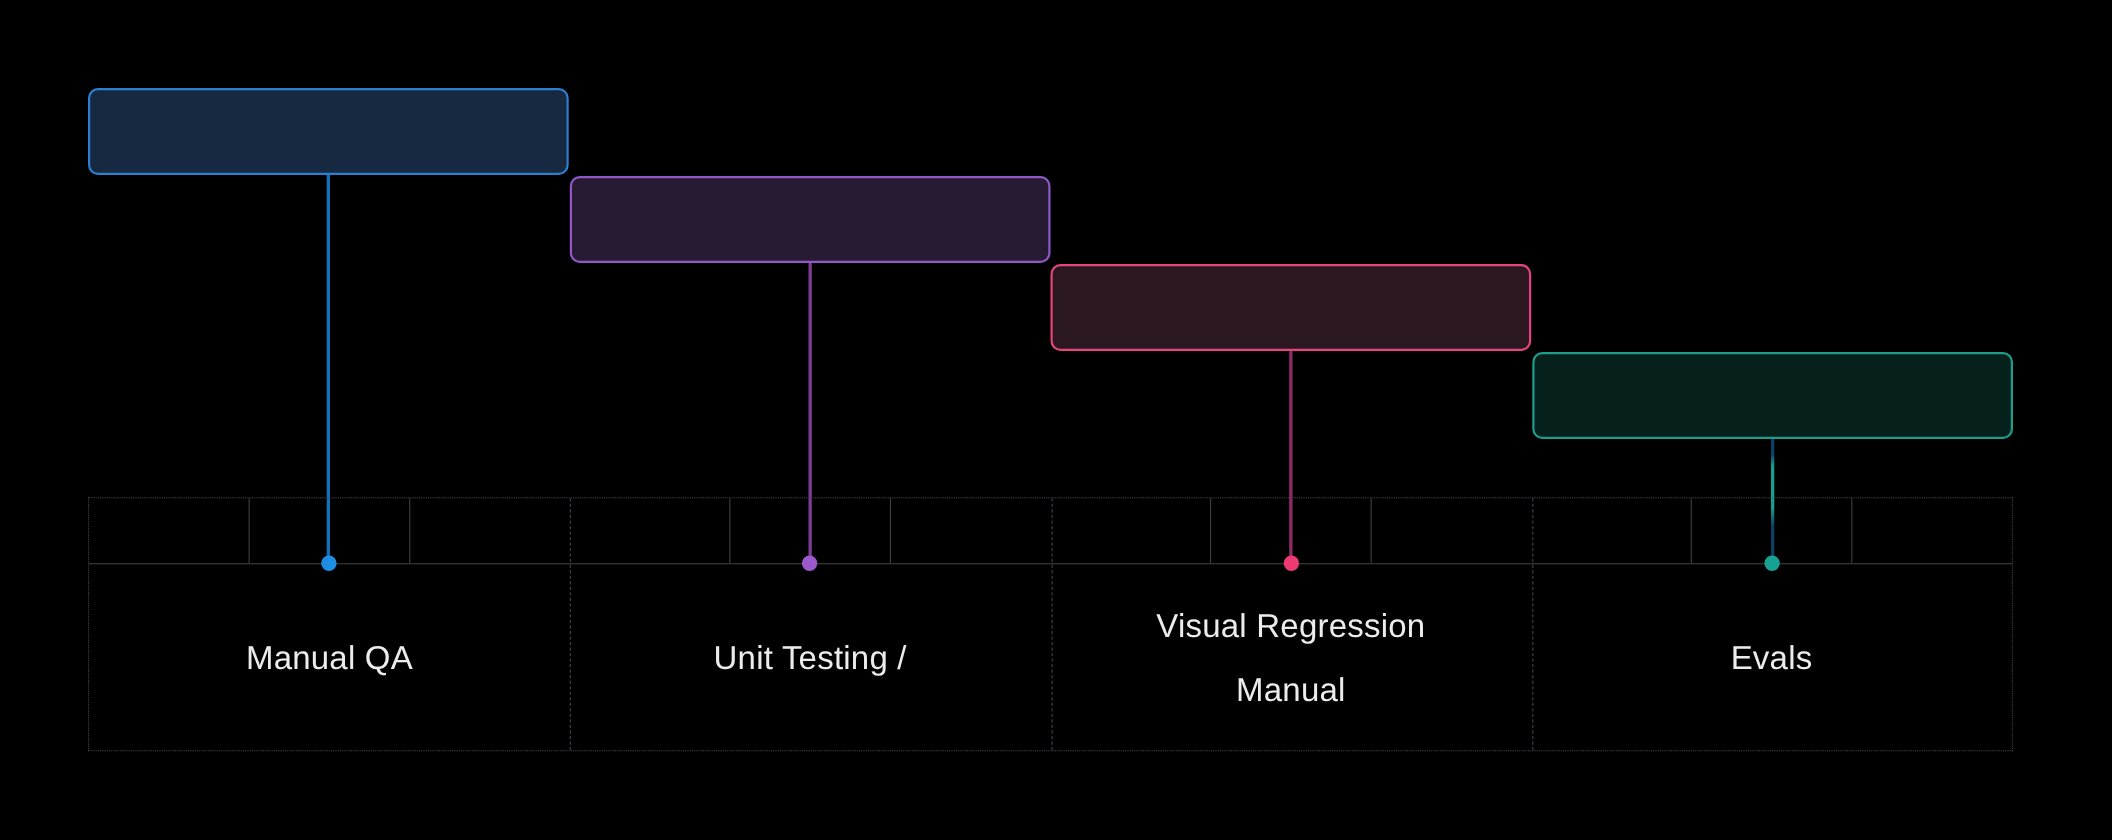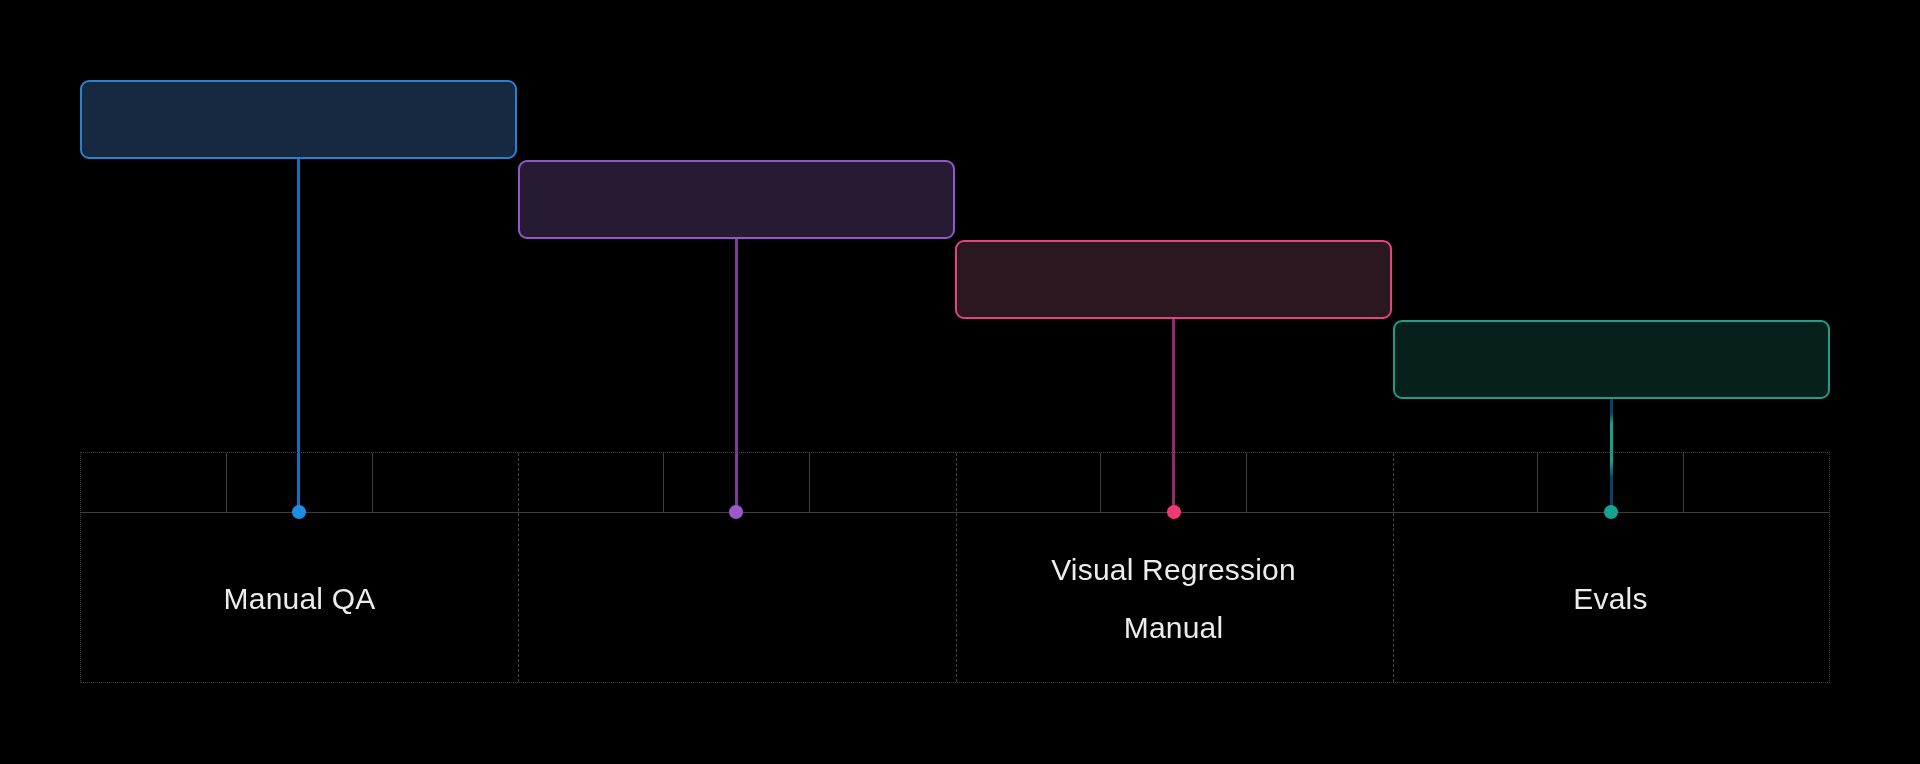--- a/index.html
+++ b/index.html
@@ -132,20 +132,21 @@
     <div class="section-divider div-0" style="border-left-color: rgb(69, 64, 77);"></div>
     <div class="section-divider div-1" style="border-left-color: rgb(69, 64, 77);"></div>
     <div class="section-divider div-2" style="border-left-color: rgb(69, 64, 77);"></div>
 
     <div class="labels-row">
       <div class="stage-label" style="color: rgb(236, 236, 236);">
         <span>Manual QA</span>
         <span></span>
       </div>
       <div class="stage-label" style="color: rgb(236, 236, 236);">
+        <span>Unit Testing /</span>
       </div>
       <div class="stage-label" style="color: rgb(236, 236, 236); gap: 14px;">
         <span>Visual Regression</span>
         <span>Manual</span>
       </div>
       <div class="stage-label" style="color: rgb(236, 236, 236);">
         <span>Evals</span>
         <span></span>
       </div>
     </div>

